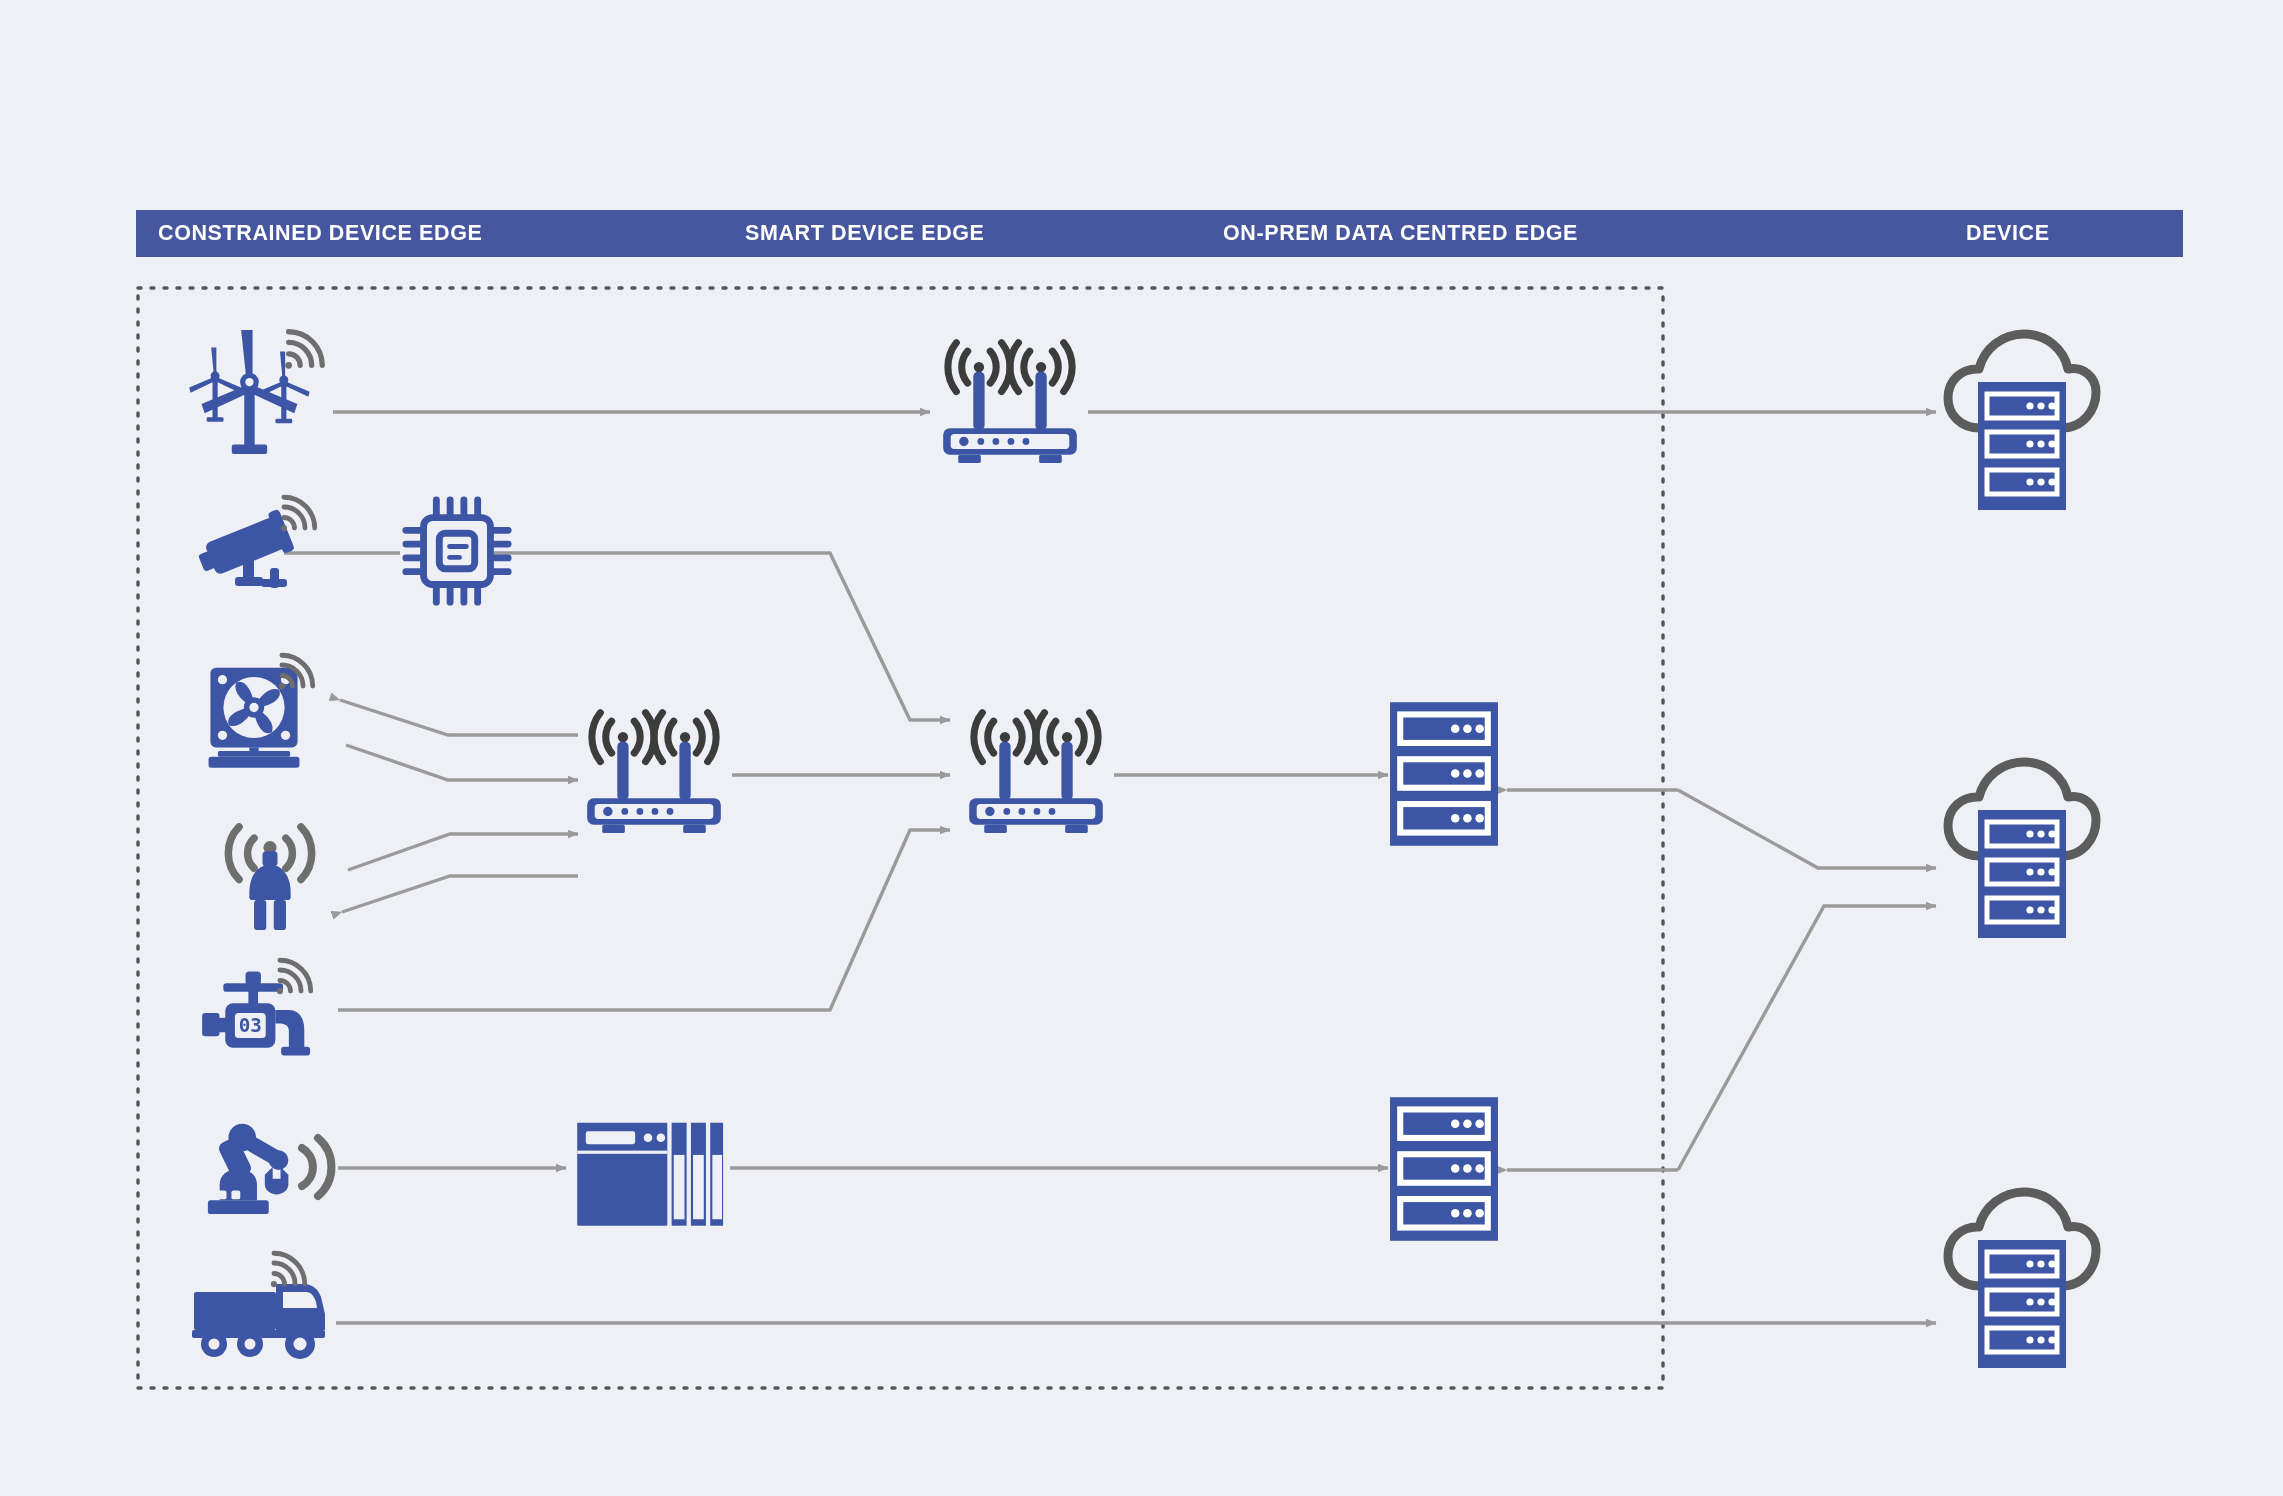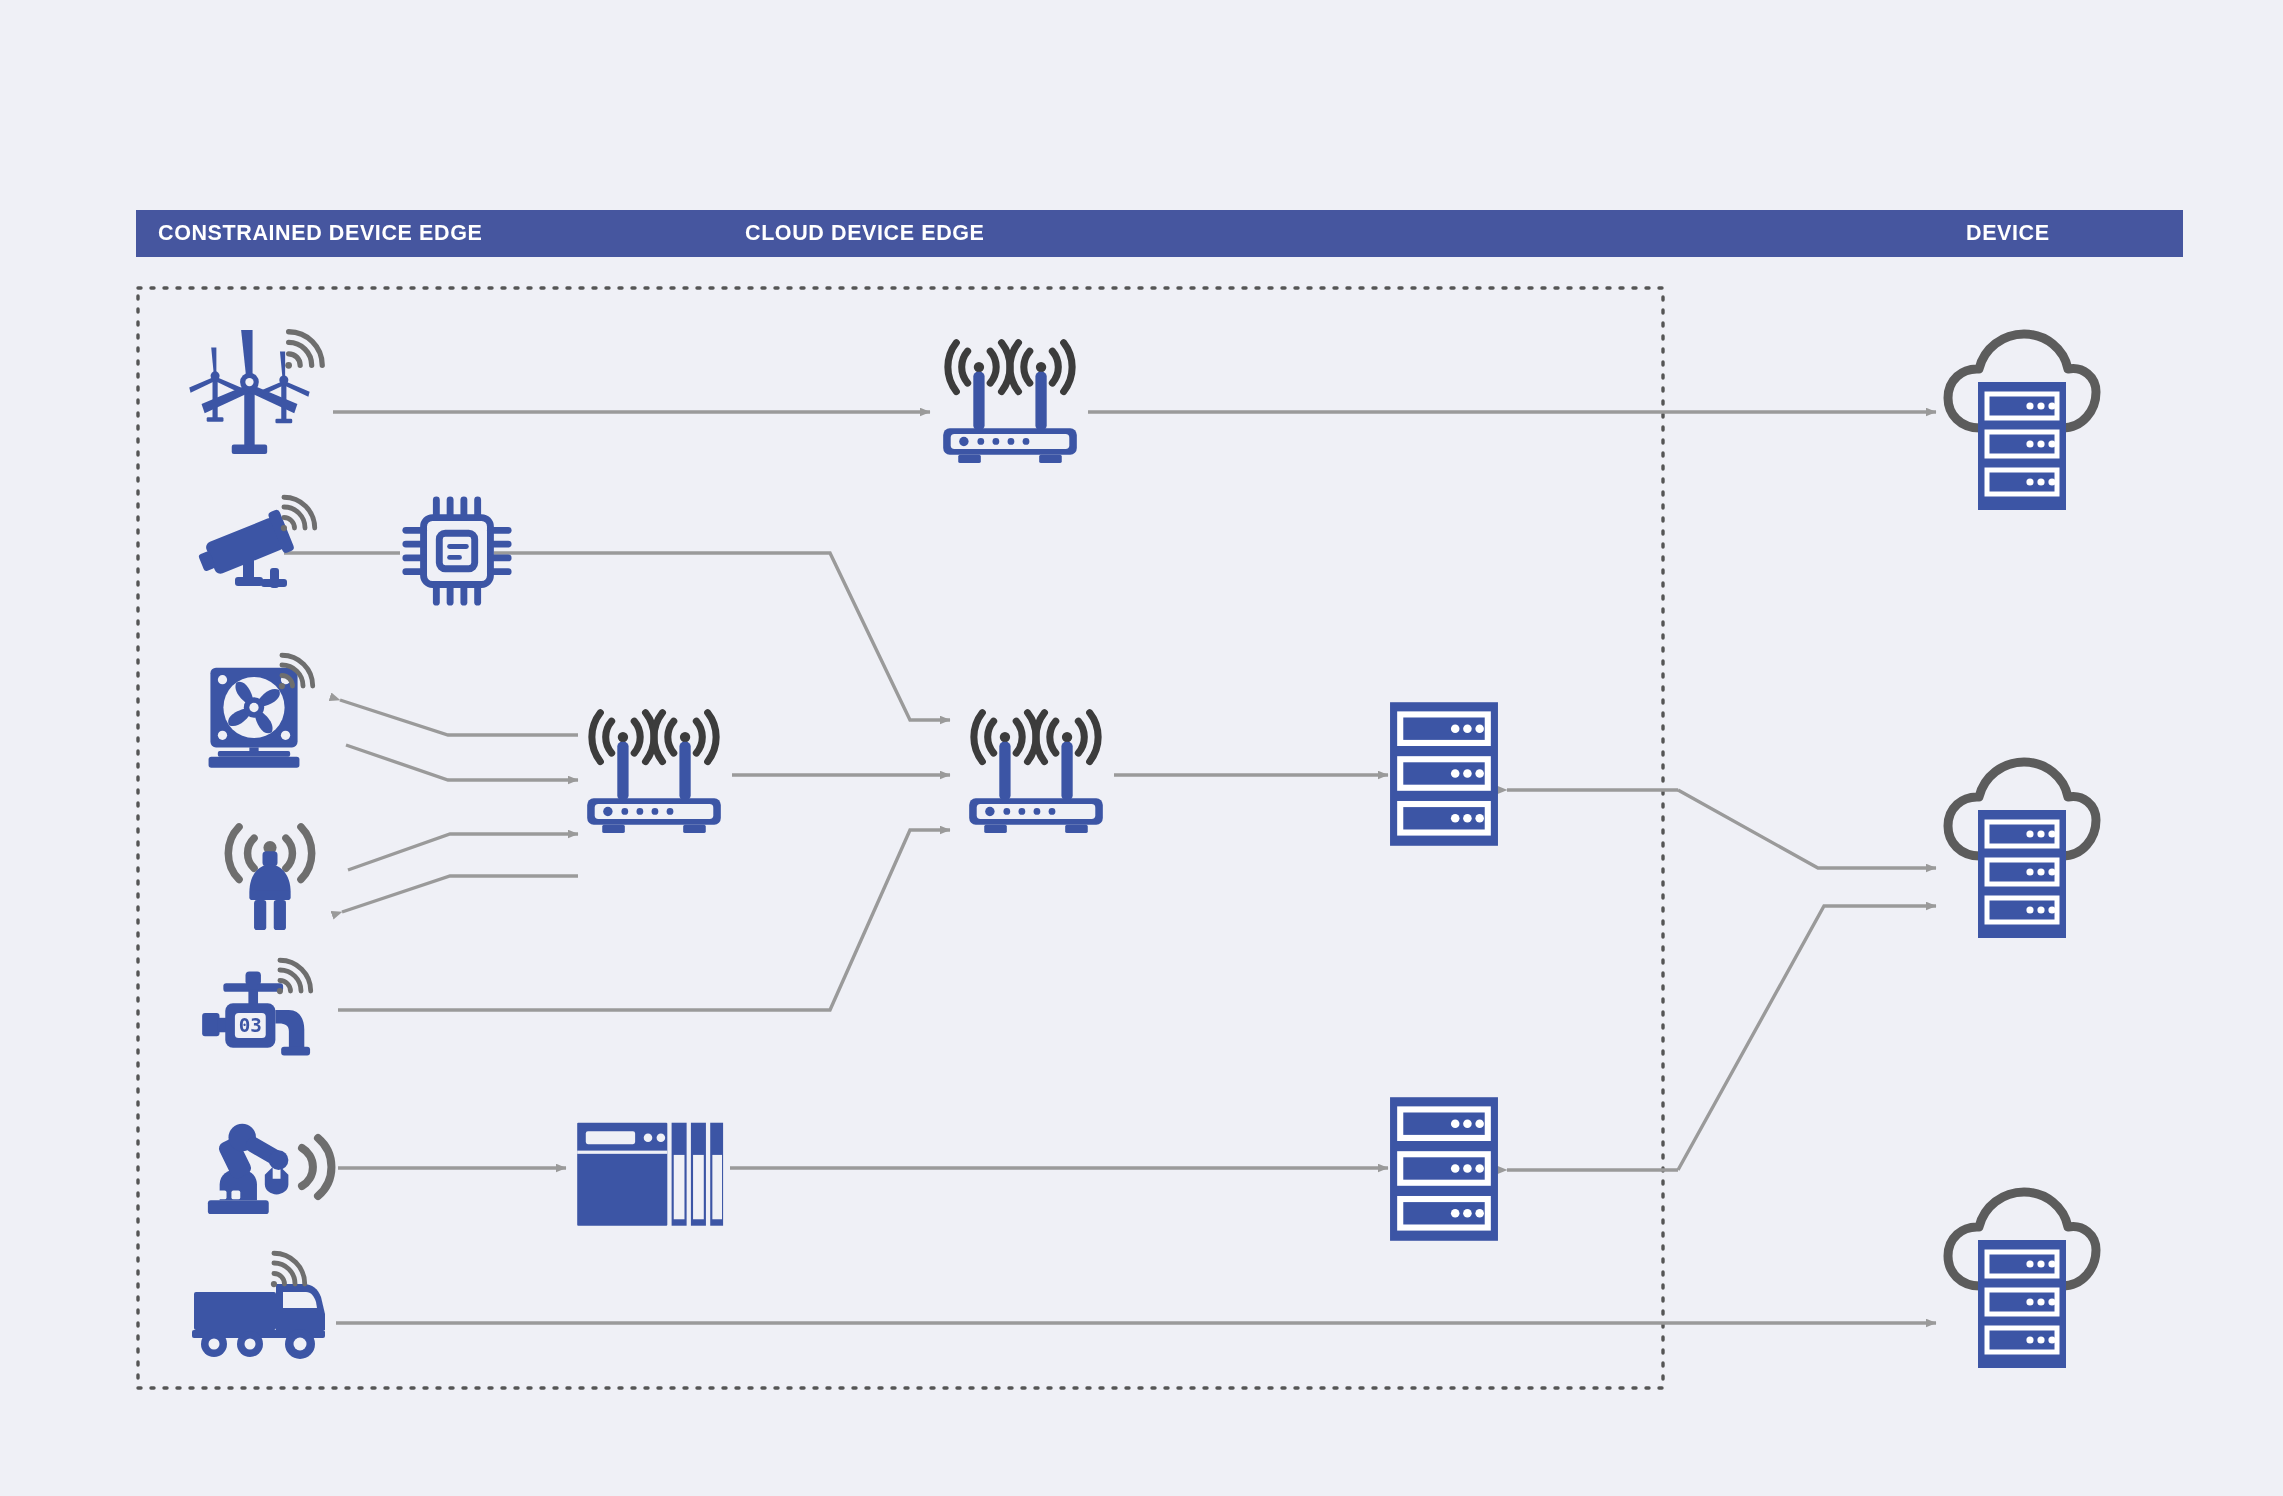--- a/index.html
+++ b/index.html
@@ -33,21 +33,22 @@
   .hdr-3{left:1205px;}
   .hdr-4{left:1948px;}
 </style>
 </head>
 <body>
 
 <div id="stage">
 
   <div class="hdr-band"></div>
   <div class="hdr-label hdr-1">CONSTRAINED DEVICE EDGE</div>
-  <div class="hdr-label hdr-2">CLOUD DEVICE EDGE</div>
+  <div class="hdr-label hdr-2">SMART DEVICE EDGE</div>
+  <div class="hdr-label hdr-3">ON-PREM DATA CENTRED EDGE</div>
   <div class="hdr-label hdr-4">DEVICE</div>
 
   <svg id="diagram" viewBox="0 0 2283 1496" width="2283" height="1496">
     <defs>
       <marker id="ah" markerWidth="11" markerHeight="9" refX="10.5" refY="4.5" orient="auto" markerUnits="userSpaceOnUse">
         <path d="M0,0 L11,4.5 L0,9 Z" fill="#9a9a9a"></path>
       </marker>
       <marker id="ahl" markerWidth="11" markerHeight="9" refX="0.5" refY="4.5" orient="auto-start-reverse" markerUnits="userSpaceOnUse">
         <path d="M11,0 L0,4.5 L11,9 Z" fill="#9a9a9a"></path>
       </marker>

